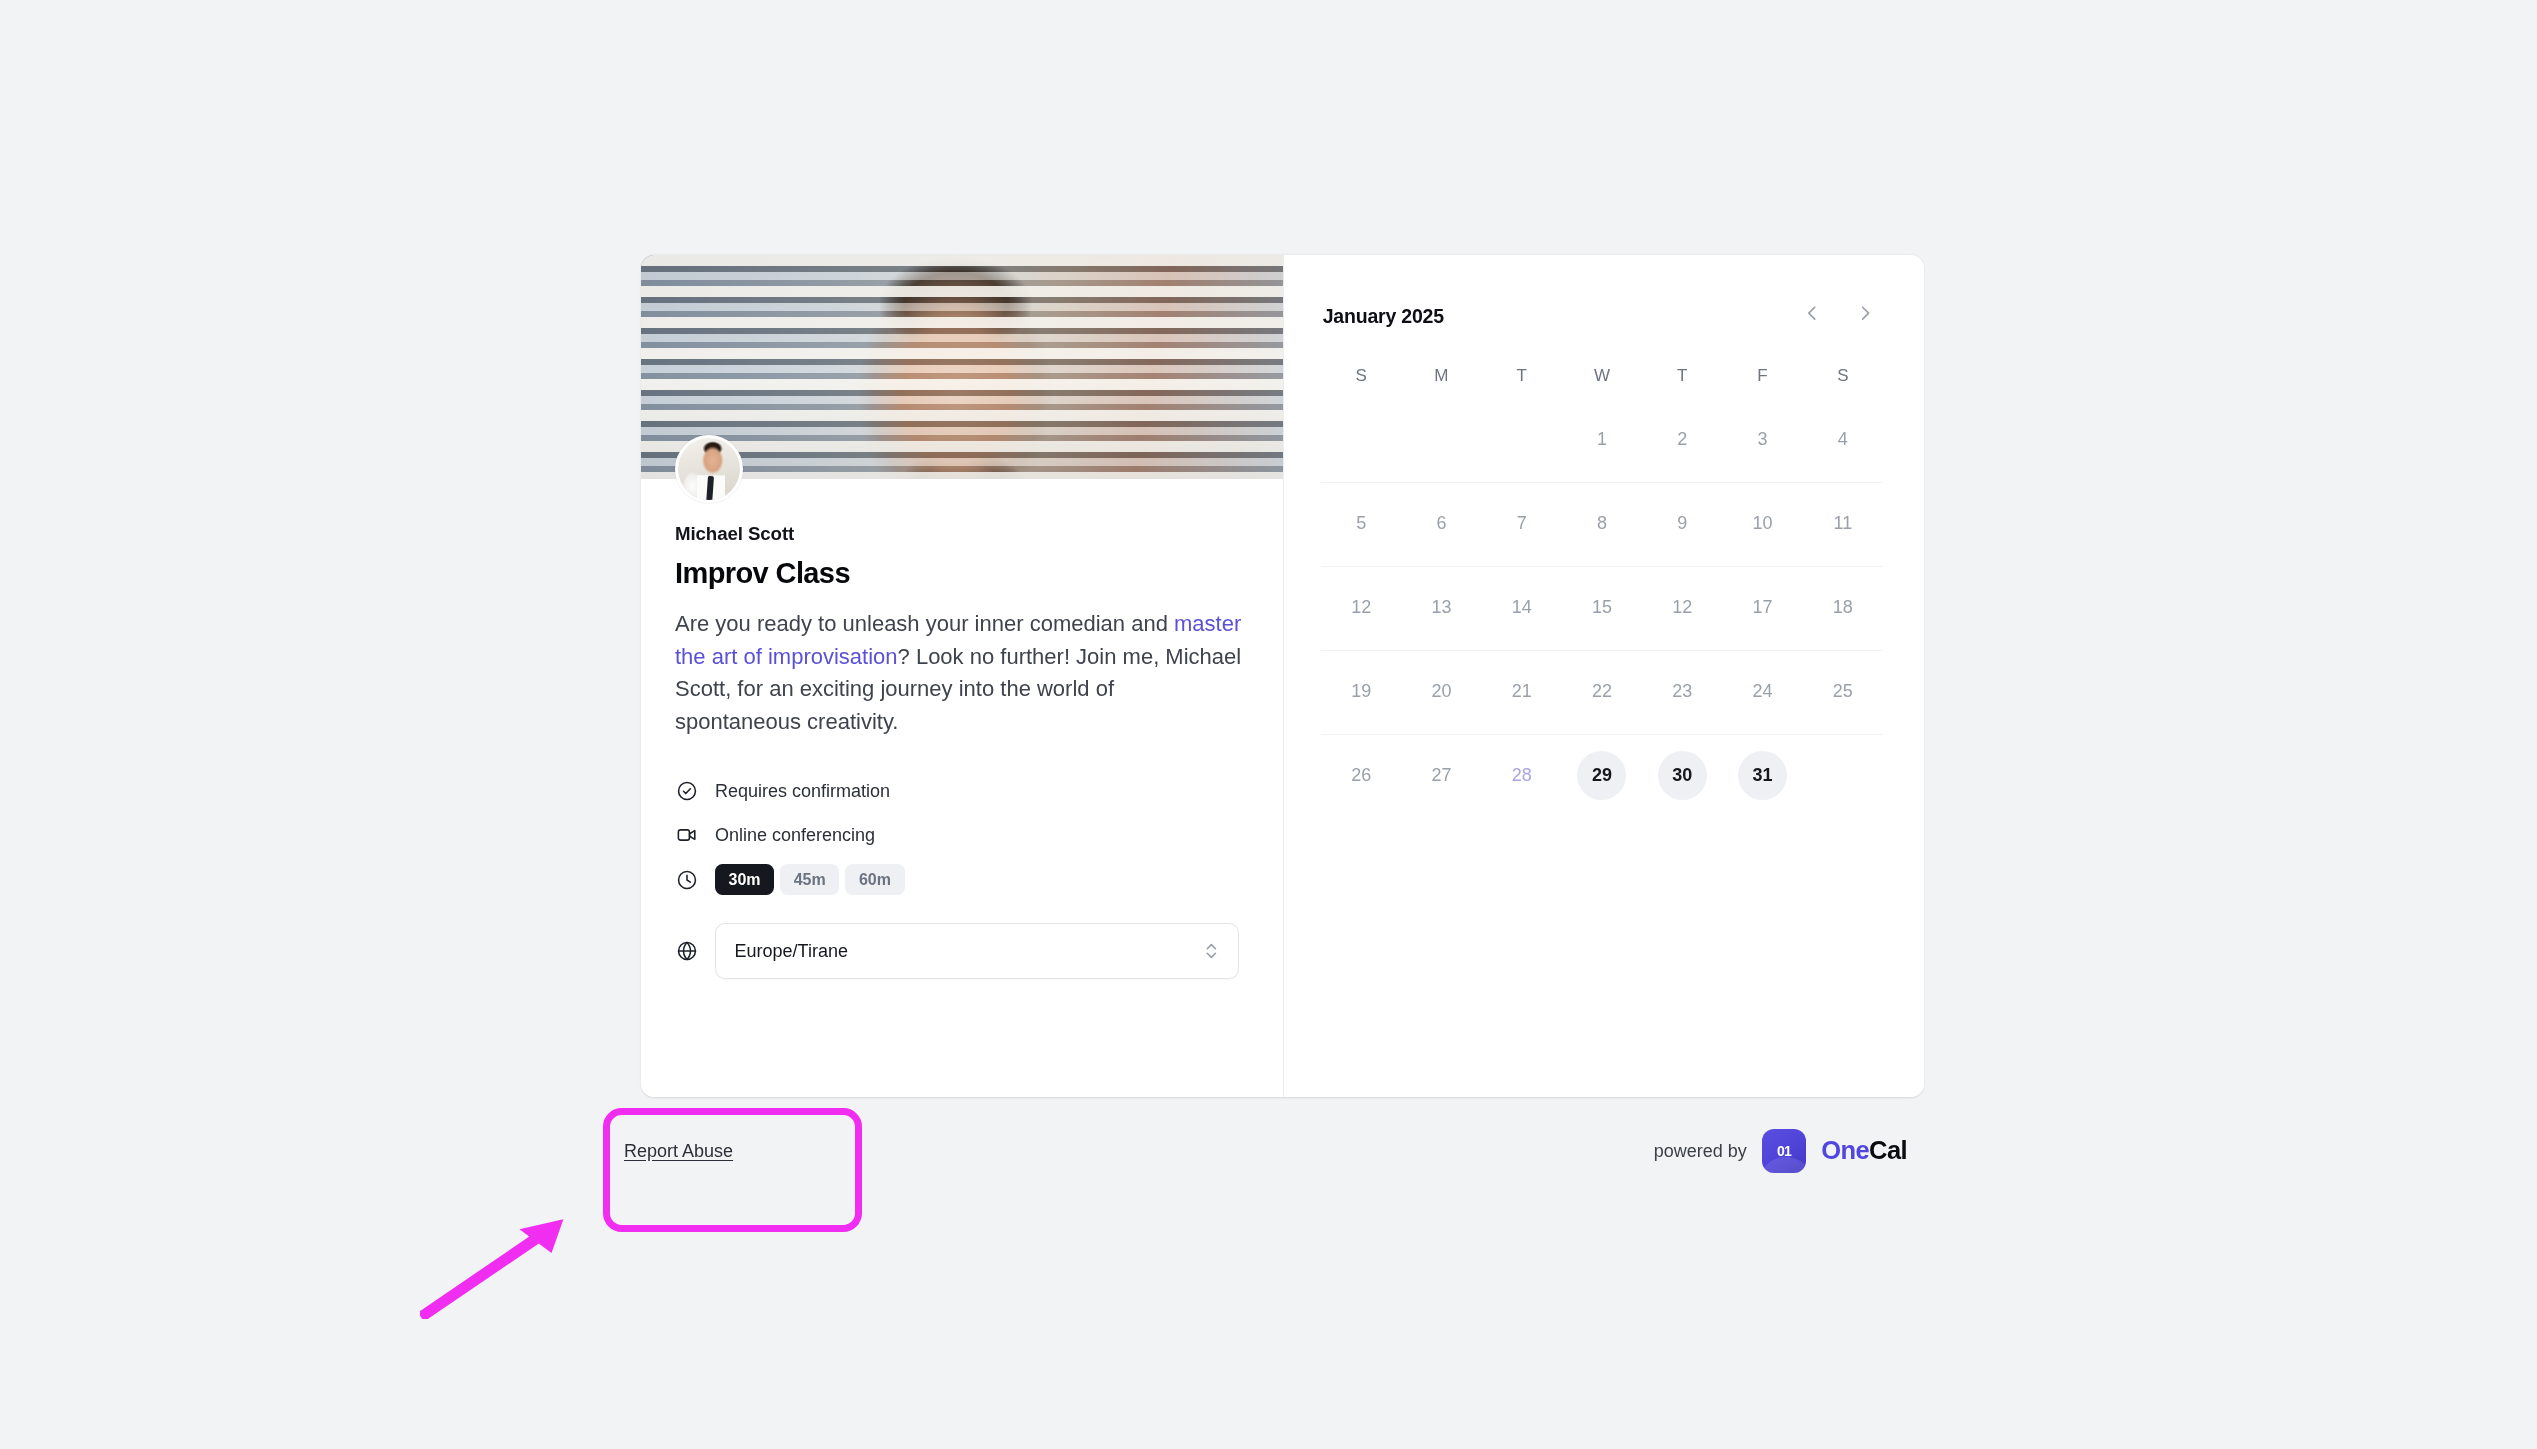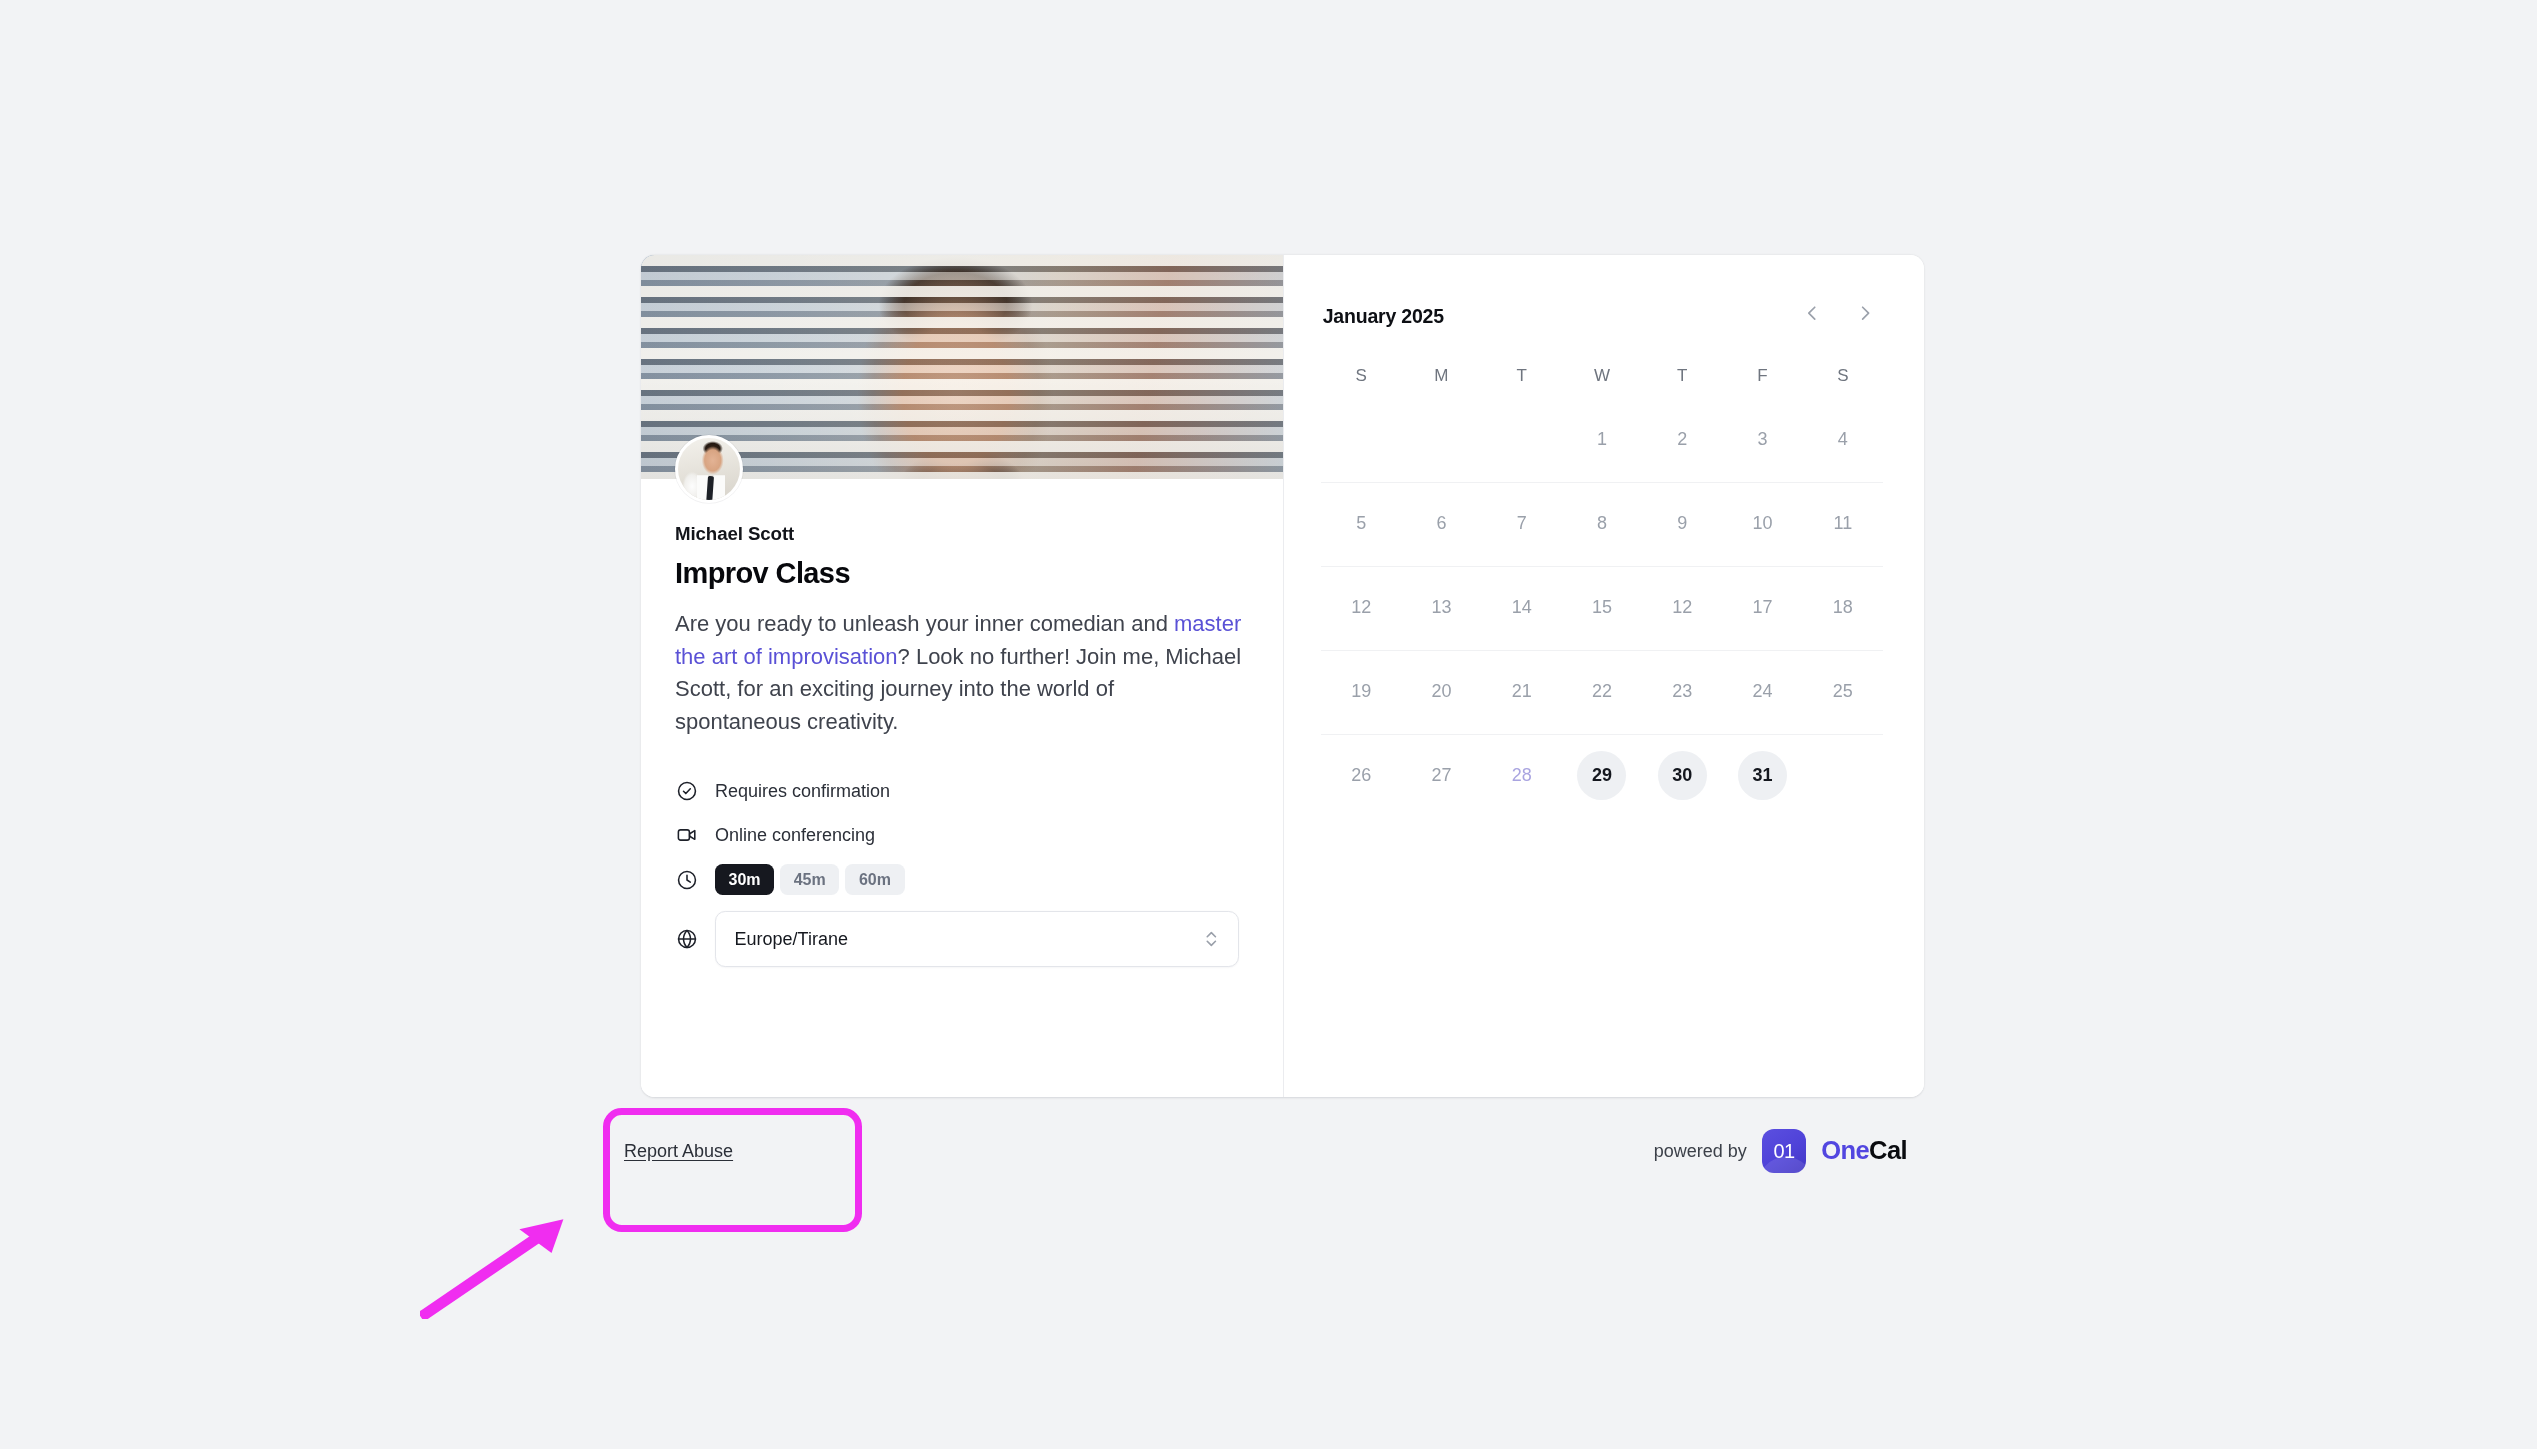--- a/index.html
+++ b/index.html
@@ -189,21 +189,21 @@
     background: #eef0f3;
     color: #6b7280;
     cursor: pointer;
     user-select: none;
   }
   .pill.active {
     background: #16181f;
     color: #ffffff;
   }
 
-  .tz-row { margin-top: 8px; }
+  .tz-row { margin-top: 20px; }
   .tz-select {
     position: relative;
     width: 524px;
     height: 56px;
     border: 0.8px solid #e3e5ea;
     border-radius: 10.2px;
     background: #fff;
     display: flex;
     align-items: center;
     padding: 0 18.7px;
@@ -347,22 +347,22 @@
     width: 128%;
     height: 88%;
     background: rgba(255,255,255,.11);
     border-radius: 52% 52% 0 0 / 78% 78% 0 0;
     transform: rotate(-13deg);
   }
   .brand-logo-text {
     position: relative;
     z-index: 2;
     color: #fff;
-    font-size: 20px;
-    font-weight: 400;
+    font-size: 14px;
+    font-weight: 700;
     letter-spacing: -0.7px;
     text-align: right;
   }
   .brand-name {
     font-size: 25.5px;
     font-weight: 700;
     letter-spacing: -0.6px;
     line-height: 1;
   }
   .brand-one { color: #5246e0; }

